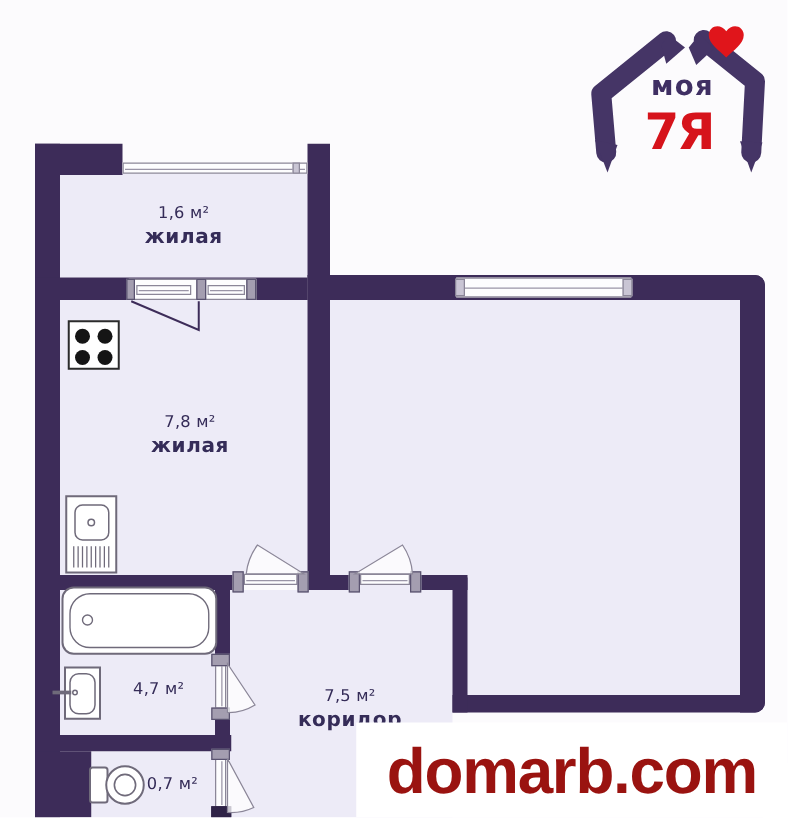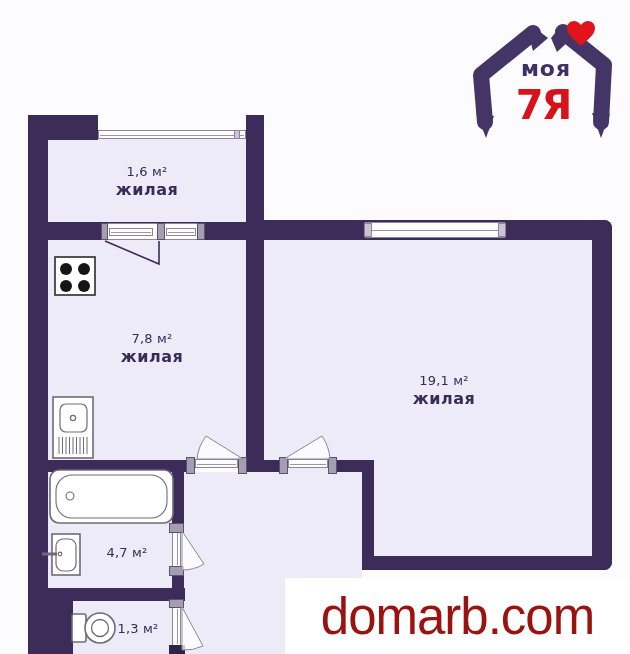--- a/index.html
+++ b/index.html
@@ -19,21 +19,21 @@
   #fixtures{position:absolute;left:0;top:0;z-index:5;pointer-events:none;}
 
   .room-label{position:absolute;transform:translate(-50%,-50%);text-align:center;color:#352c58;z-index:6;white-space:nowrap;}
   .room-label .area{font-size:13px;letter-spacing:.2px;}
   .room-label .rname{font-size:16px;font-weight:bold;letter-spacing:.5px;margin-top:1px;}
 
   #logo{position:absolute;left:463px;top:2px;width:162px;height:142px;z-index:7;}
 
   #watermark{position:absolute;left:285px;top:578px;width:345px;height:76px;background:#ffffff;z-index:10;
              display:flex;align-items:center;justify-content:center;}
-  #watermark .wm-text{color:#9a1310;font-weight:normal;font-size:51px;letter-spacing:-1px;
+  #watermark .wm-text{color:#9a1310;font-weight:bold;font-size:51px;letter-spacing:-1px;
                       font-family:"Liberation Sans","DejaVu Sans",sans-serif;}
 </style>
 </head>
 <body>
 
 <div id="canvas">
 
   <div class="room" style="left:48px;top:138px;width:198px;height:84px;"></div>
   <div class="room" style="left:48px;top:240px;width:198px;height:220px;"></div>
   <div class="room" style="left:264px;top:240px;width:328px;height:316px;"></div>
@@ -127,29 +127,29 @@
   </svg>
 
   <div class="room-label" style="left:147px;top:181px;">
     <div class="area">1,6 м²</div>
     <div class="rname">жилая</div>
   </div>
   <div class="room-label" style="left:152px;top:348px;">
     <div class="area">7,8 м²</div>
     <div class="rname">жилая</div>
   </div>
-  <div class="room-label" style="left:444px;top:390px;">
-    <div class="area">19,1 м²</div>
-    <div class="rname">жилая</div>
+  <div class="room-label" style="left:280px;top:567px;">
+    <div class="area">7,5 м²</div>
+    <div class="rname">коридор</div>
   </div>
   <div class="room-label" style="left:127px;top:552px;">
     <div class="area">4,7 м²</div>
   </div>
   <div class="room-label" style="left:138px;top:628px;">
-    <div class="area">1,3 м²</div>
+    <div class="area">0,7 м²</div>
   </div>
 
   <svg id="logo" viewBox="0 0 162 142">
     <g>
       <path d="M 22 120 L 18 73 L 70 31" fill="none" stroke="#453566" stroke-width="16" stroke-linecap="round" stroke-linejoin="round"></path>
       <polygon points="23,136 13,110 31,114" fill="#453566"></polygon>
       <polygon points="72,26 85,36 70,49 66,34" fill="#453566"></polygon>
       <path d="M 138 120 L 141 63 L 100 30" fill="none" stroke="#453566" stroke-width="16" stroke-linecap="round" stroke-linejoin="round"></path>
       <polygon points="138,136 129,111 147,112" fill="#453566"></polygon>
       <polygon points="97,25 108,37 94,50 88,36" fill="#453566"></polygon>

